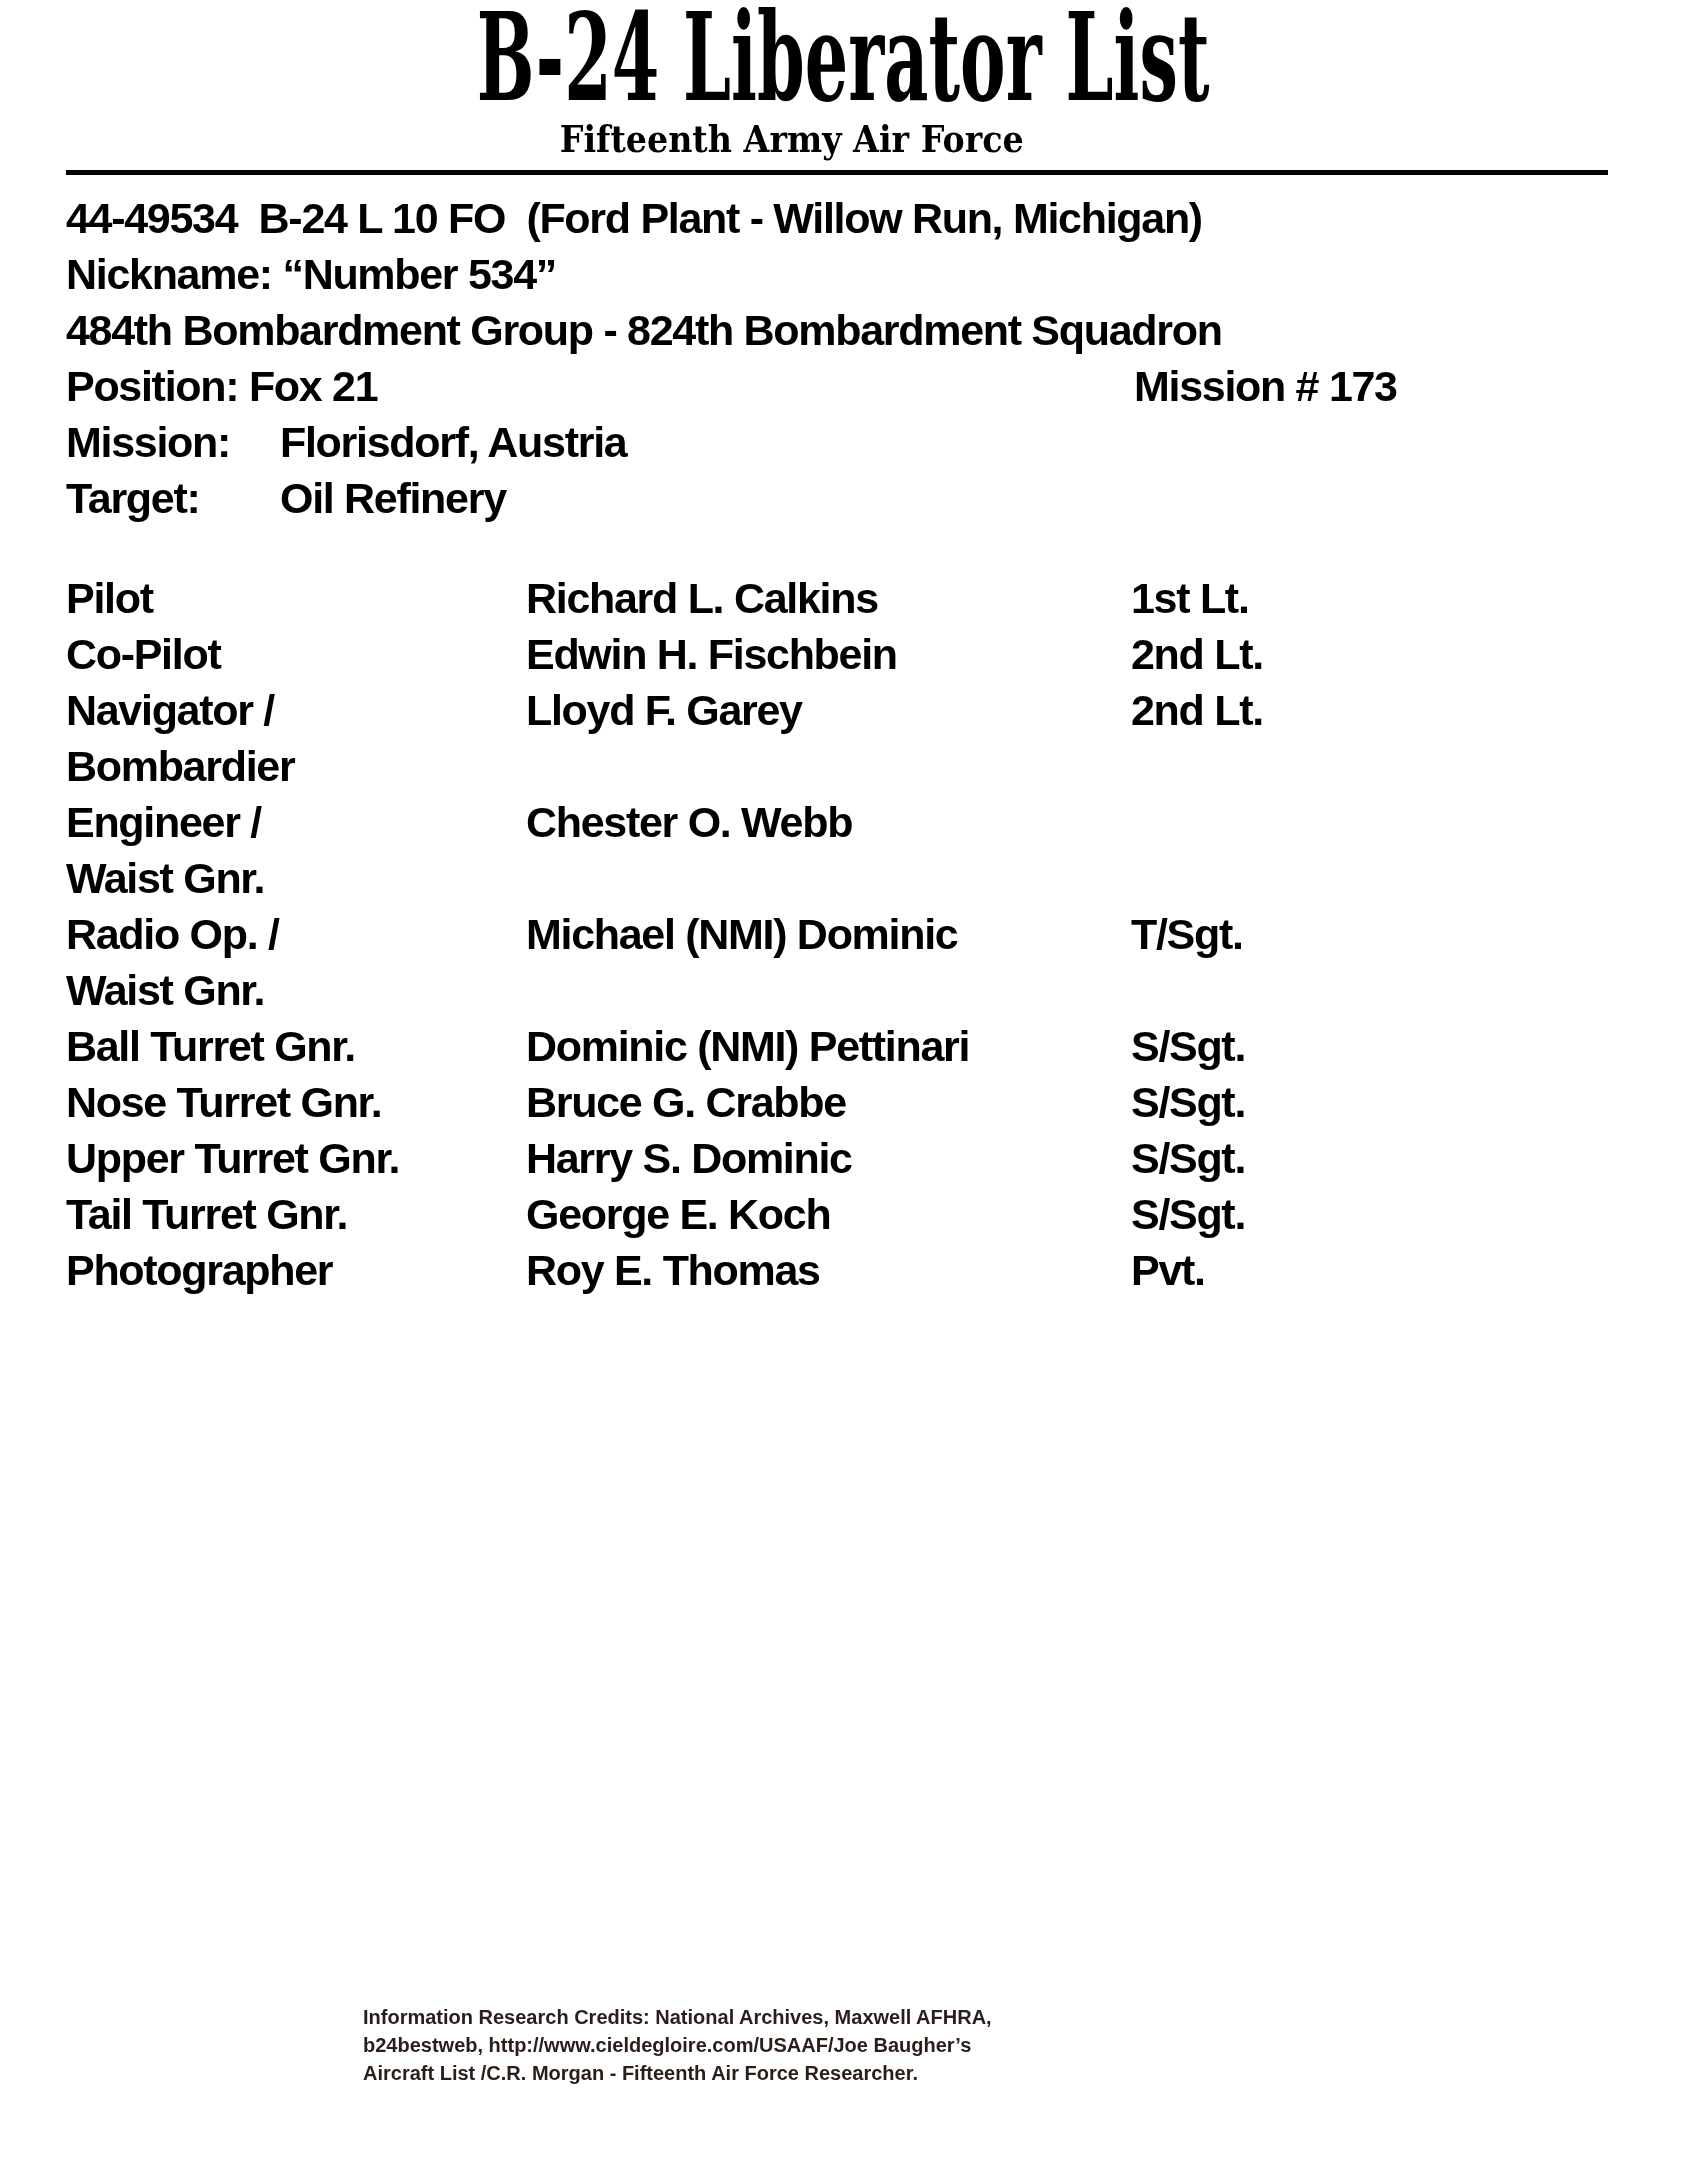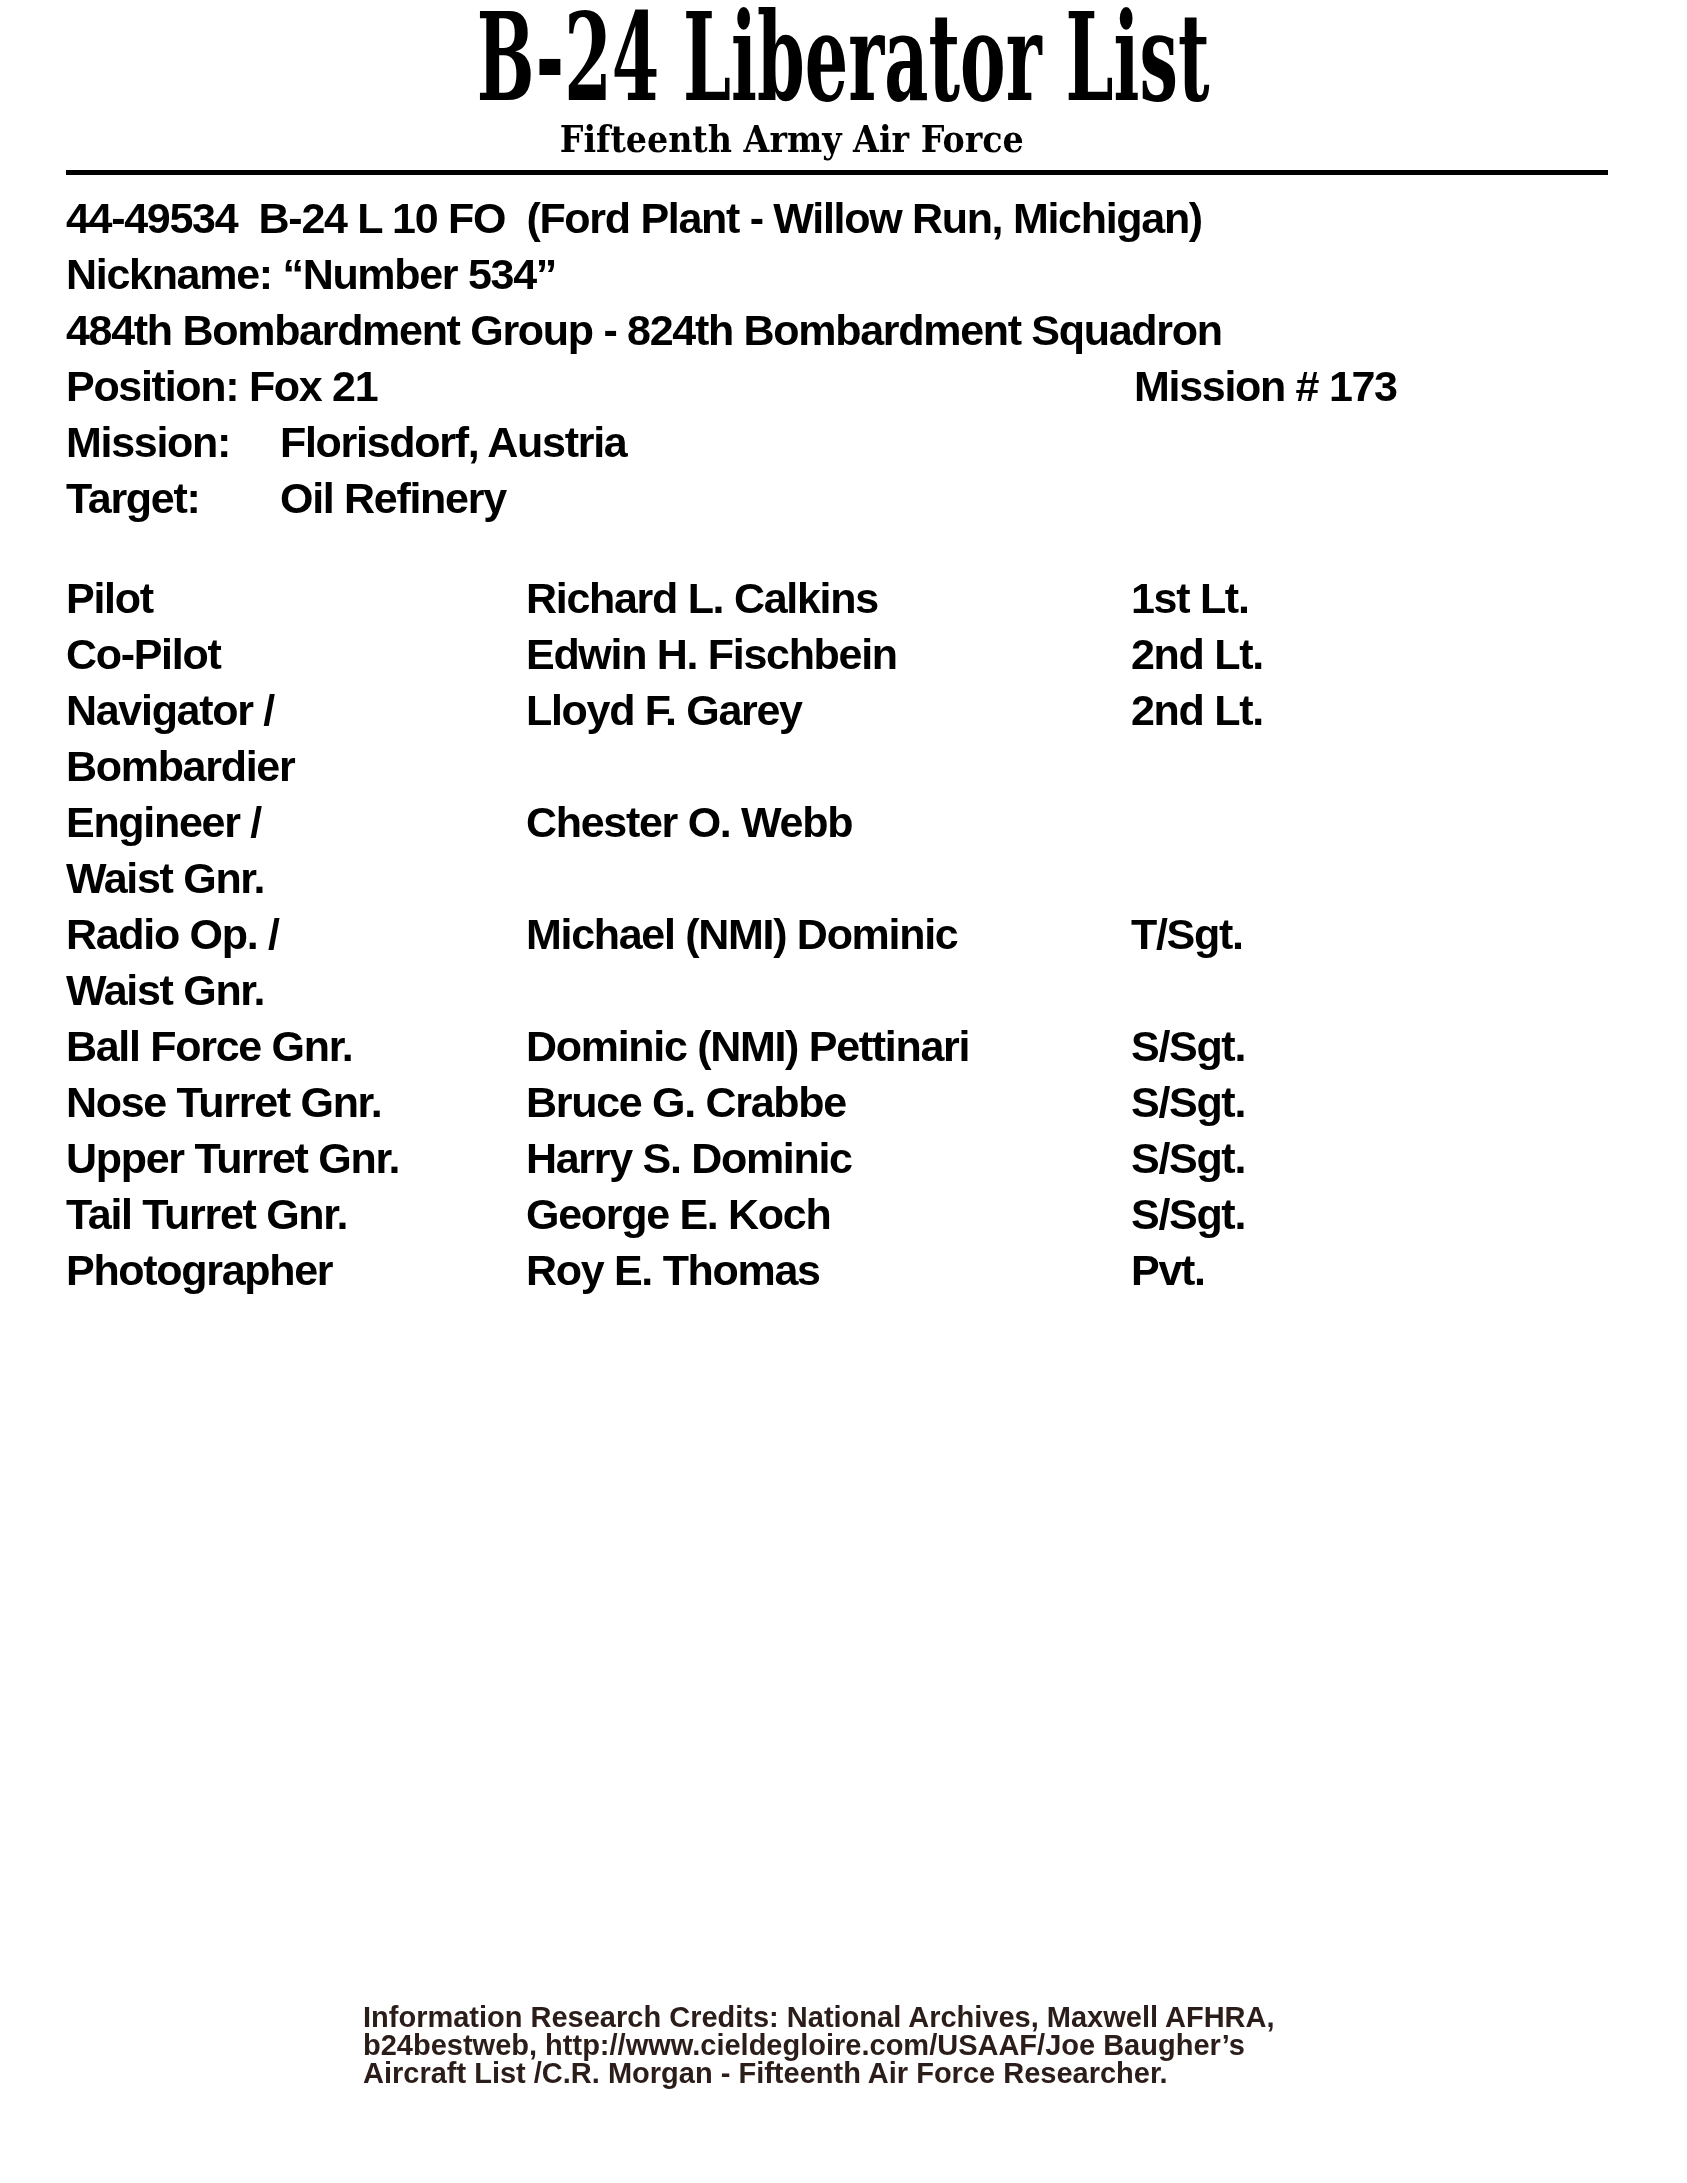--- a/index.html
+++ b/index.html
@@ -57,21 +57,21 @@
     position: absolute; left: 66px; top: 570px; width: 1588px;
     font-size: 43px; line-height: 56px;
     letter-spacing: -1.3px;
   }
   .crew .row { display: grid; grid-template-columns: 460px 605px 1fr; }
   .crew .cell { white-space: nowrap; }
 
   
   .footer {
     position: absolute; left: 363px; top: 2003px;
-    font-size: 29px; line-height: 28px;
+    font-size: 20px; line-height: 28px;
     letter-spacing: 0;
     color: #2b1d19;
     white-space: nowrap;
   }
 </style>
 </head>
 <body>
 
 <div class="title"><span>B-24 Liberator List</span></div>
 <div class="subtitle"><span>Fifteenth Army Air Force</span></div>
@@ -127,21 +127,21 @@
     <div class="cell">
       <div>Radio Op. /</div>
       <div>Waist Gnr.</div>
     </div>
     <div class="cell">Michael (NMI) Dominic</div>
     <div class="cell">T/Sgt.</div>
   </div>
 
   <div class="row">
     <div class="cell">
-      <div>Ball Force Gnr.</div>
+      <div>Ball Turret Gnr.</div>
       <div></div>
     </div>
     <div class="cell">Dominic (NMI) Pettinari</div>
     <div class="cell">S/Sgt.</div>
   </div>
 
   <div class="row">
     <div class="cell">
       <div>Nose Turret Gnr.</div>
       <div></div>

